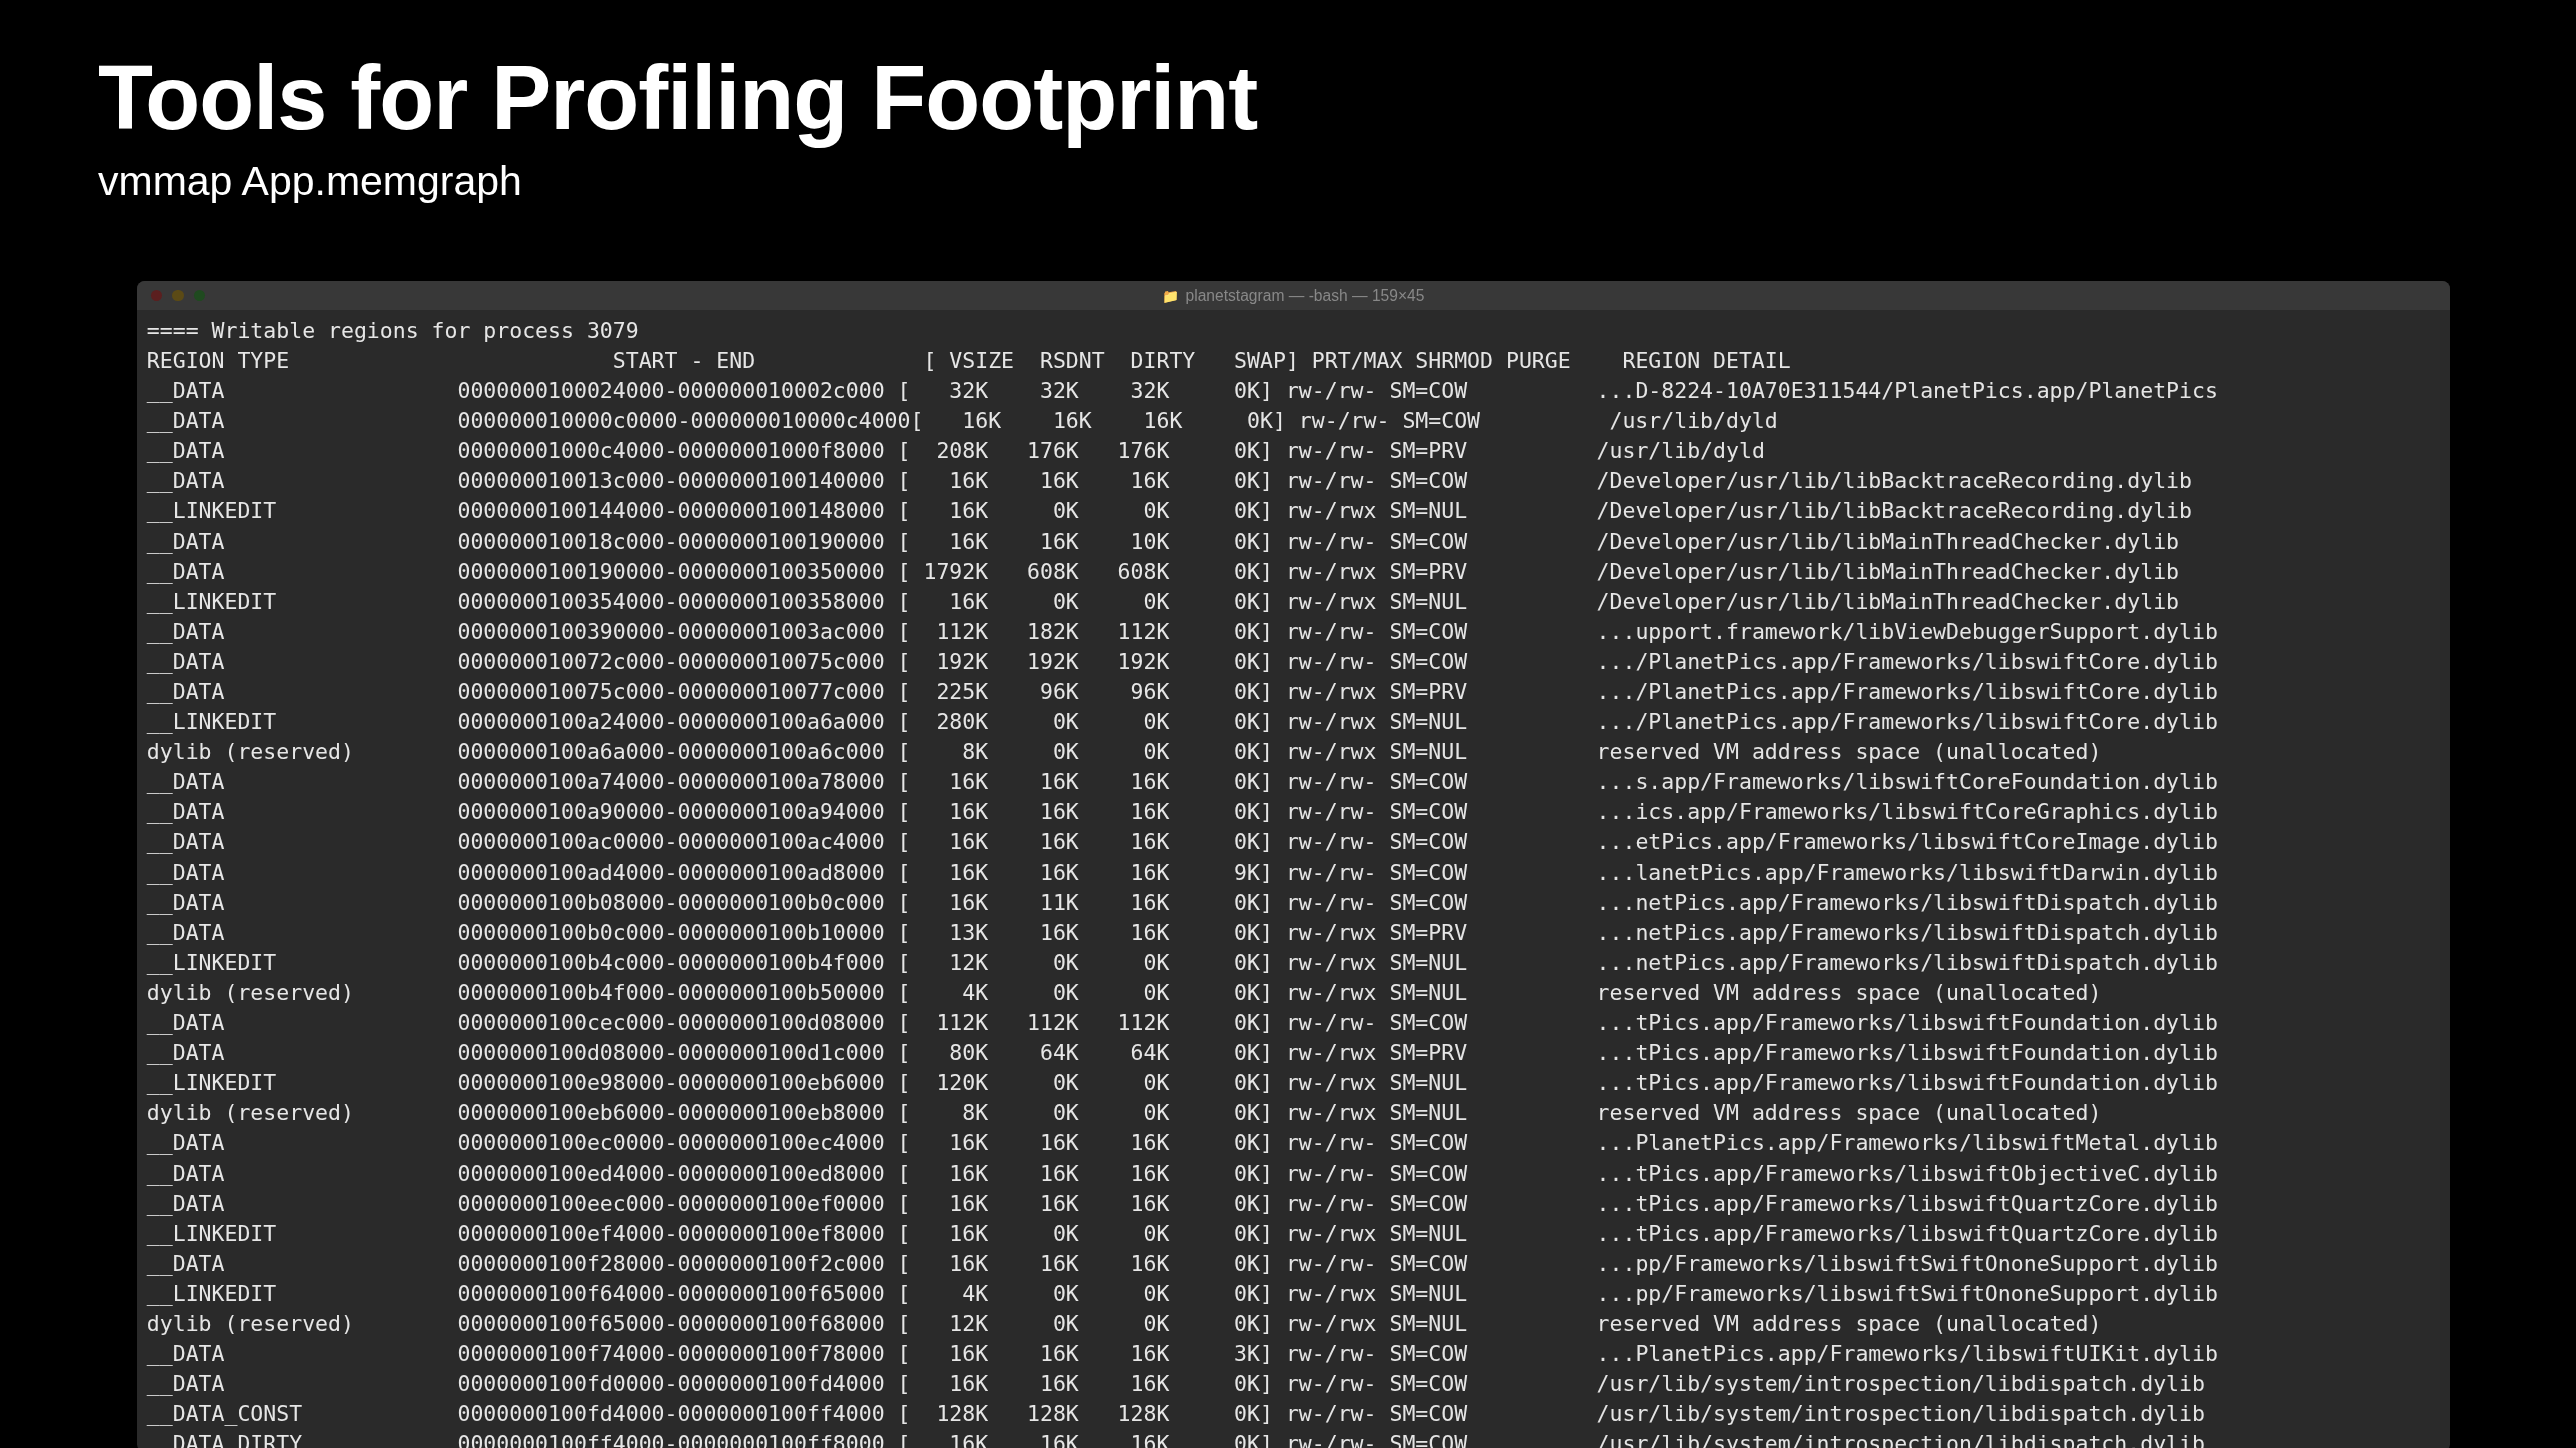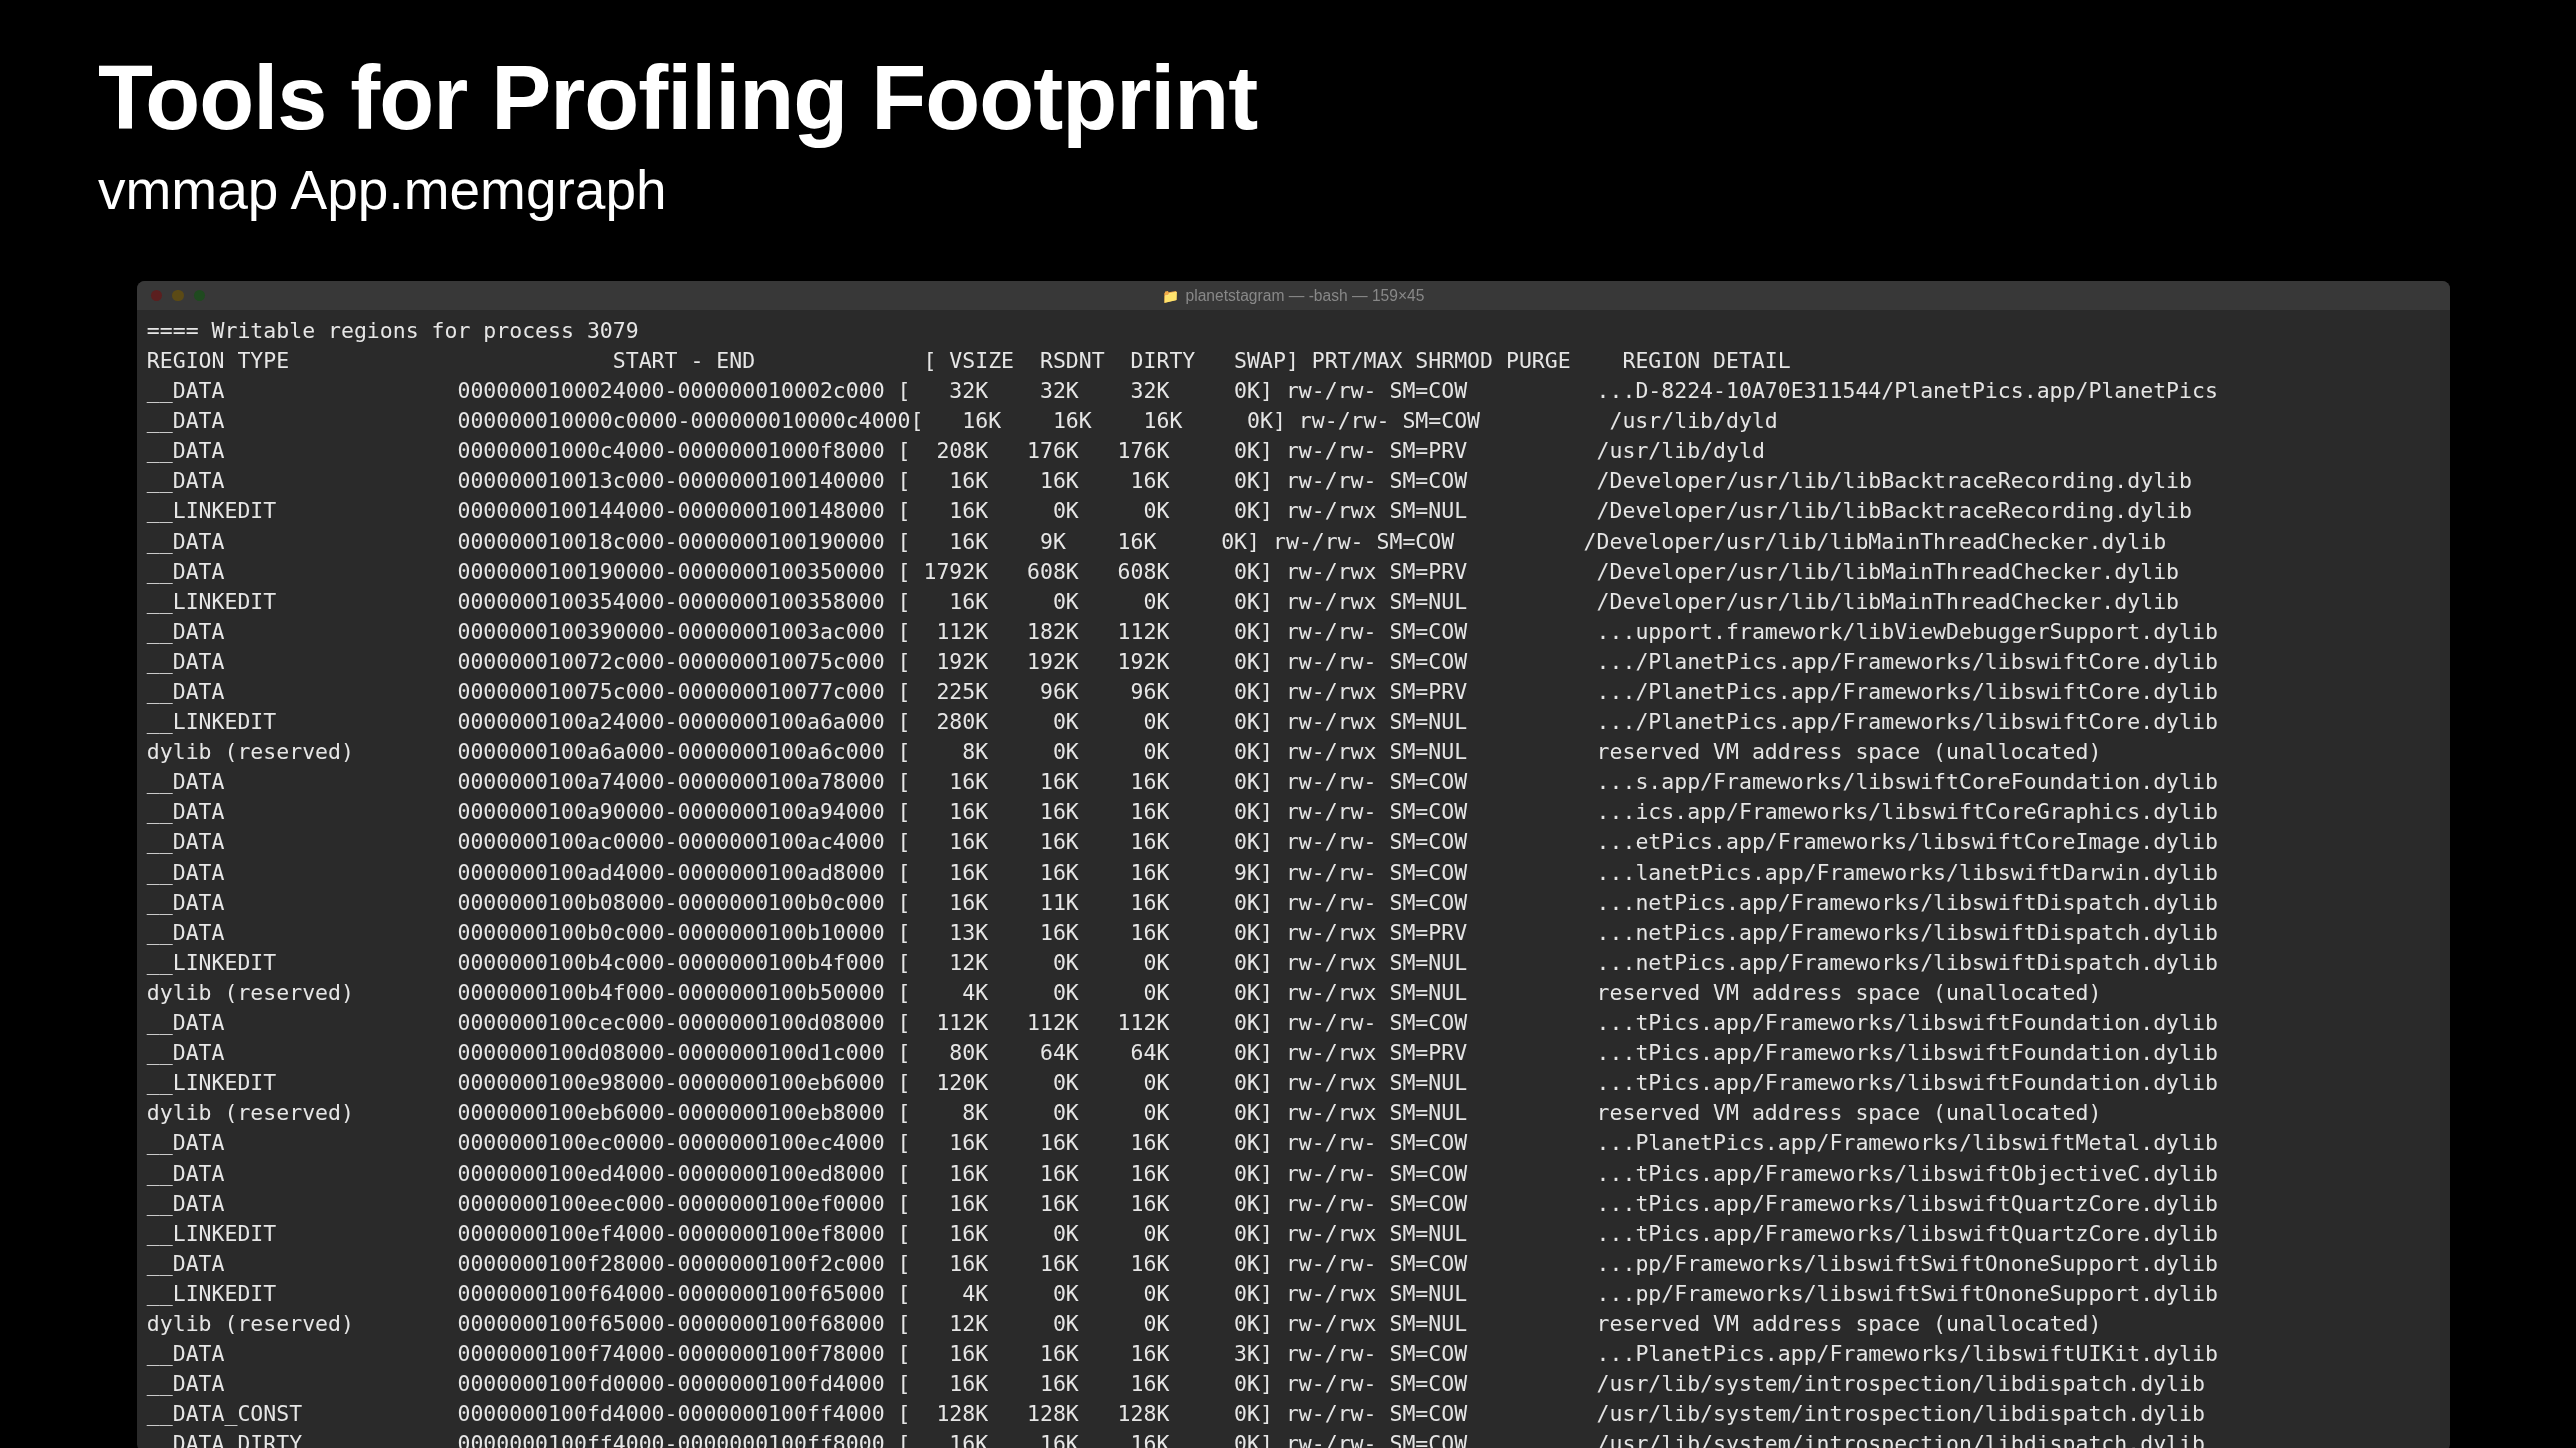--- a/index.html
+++ b/index.html
@@ -14,21 +14,21 @@
     padding: 47px 50px 0 98px;
   }
   .title {
     color: #fff;
     font-size: 90px;
     font-weight: 700;
     letter-spacing: -1px;
   }
   .subtitle {
     color: #fff;
-    font-size: 55px;
+    font-size: 41px;
     font-weight: 400;
     margin-top: 7.8px;
   }
   .terminal-frame {
     position: absolute;
     left: 137px;
     top: 281px;
     width: 2313px;
     height: 1171px;
     background: #2a2a2a;
@@ -99,21 +99,21 @@
       <span>planetstagram — -bash — 159×45</span>
     </div>
   </div>
   <div class="term-body" id="term-body">==== Writable regions for process 3079
 <span>REGION TYPE                         START - END             [ VSIZE  RSDNT  DIR</span><span class="dim">TY   SWAP] PRT/MAX SHRMOD PURGE    REGION DETAIL</span>
 <span>__DATA                  0000000100024000-000000010002c000 [   32K    32K    32K     0K] </span><span class="dim">rw-/rw- SM=COW          ...D-8224-10A70E311544/PlanetPics.app/PlanetPics</span>
 <span>__DATA                  000000010000c0000-000000010000c4000[   16K    16K    16K     0K] </span><span class="dim">rw-/rw- SM=COW          /usr/lib/dyld</span>
 <span>__DATA                  00000001000c4000-00000001000f8000 [  208K   176K   176K     0K] </span><span class="dim">rw-/rw- SM=PRV          /usr/lib/dyld</span>
 <span>__DATA                  000000010013c000-0000000100140000 [   16K    16K    16K     0K] </span><span class="dim">rw-/rw- SM=COW          /Developer/usr/lib/libBacktraceRecording.dylib</span>
 <span>__LINKEDIT              0000000100144000-0000000100148000 [   16K     0K     0K     0K] </span><span class="dim">rw-/rwx SM=NUL          /Developer/usr/lib/libBacktraceRecording.dylib</span>
-<span>__DATA                  000000010018c000-0000000100190000 [   16K    9K    16K     0K] </span><span class="dim">rw-/rw- SM=COW          /Developer/usr/lib/libMainThreadChecker.dylib</span>
+<span>__DATA                  000000010018c000-0000000100190000 [   16K    16K    10K     0K] </span><span class="dim">rw-/rw- SM=COW          /Developer/usr/lib/libMainThreadChecker.dylib</span>
 <span>__DATA                  0000000100190000-0000000100350000 [ 1792K   608K   608K     0K] </span><span class="dim">rw-/rwx SM=PRV          /Developer/usr/lib/libMainThreadChecker.dylib</span>
 <span>__LINKEDIT              0000000100354000-0000000100358000 [   16K     0K     0K     0K] </span><span class="dim">rw-/rwx SM=NUL          /Developer/usr/lib/libMainThreadChecker.dylib</span>
 <span>__DATA                  0000000100390000-00000001003ac000 [  112K   182K   112K     0K] </span><span class="dim">rw-/rw- SM=COW          ...upport.framework/libViewDebuggerSupport.dylib</span>
 <span>__DATA                  000000010072c000-000000010075c000 [  192K   192K   192K     0K] </span><span class="dim">rw-/rw- SM=COW          .../PlanetPics.app/Frameworks/libswiftCore.dylib</span>
 <span>__DATA                  000000010075c000-000000010077c000 [  225K    96K    96K     0K] </span><span class="dim">rw-/rwx SM=PRV          .../PlanetPics.app/Frameworks/libswiftCore.dylib</span>
 <span>__LINKEDIT              0000000100a24000-0000000100a6a000 [  280K     0K     0K     0K] </span><span class="dim">rw-/rwx SM=NUL          .../PlanetPics.app/Frameworks/libswiftCore.dylib</span>
 <span>dylib (reserved)        0000000100a6a000-0000000100a6c000 [    8K     0K     0K     0K] </span><span class="dim">rw-/rwx SM=NUL          reserved VM address space (unallocated)</span>
 <span>__DATA                  0000000100a74000-0000000100a78000 [   16K    16K    16K     0K] </span><span class="dim">rw-/rw- SM=COW          ...s.app/Frameworks/libswiftCoreFoundation.dylib</span>
 <span>__DATA                  0000000100a90000-0000000100a94000 [   16K    16K    16K     0K] </span><span class="dim">rw-/rw- SM=COW          ...ics.app/Frameworks/libswiftCoreGraphics.dylib</span>
 <span>__DATA                  0000000100ac0000-0000000100ac4000 [   16K    16K    16K     0K] </span><span class="dim">rw-/rw- SM=COW          ...etPics.app/Frameworks/libswiftCoreImage.dylib</span>

